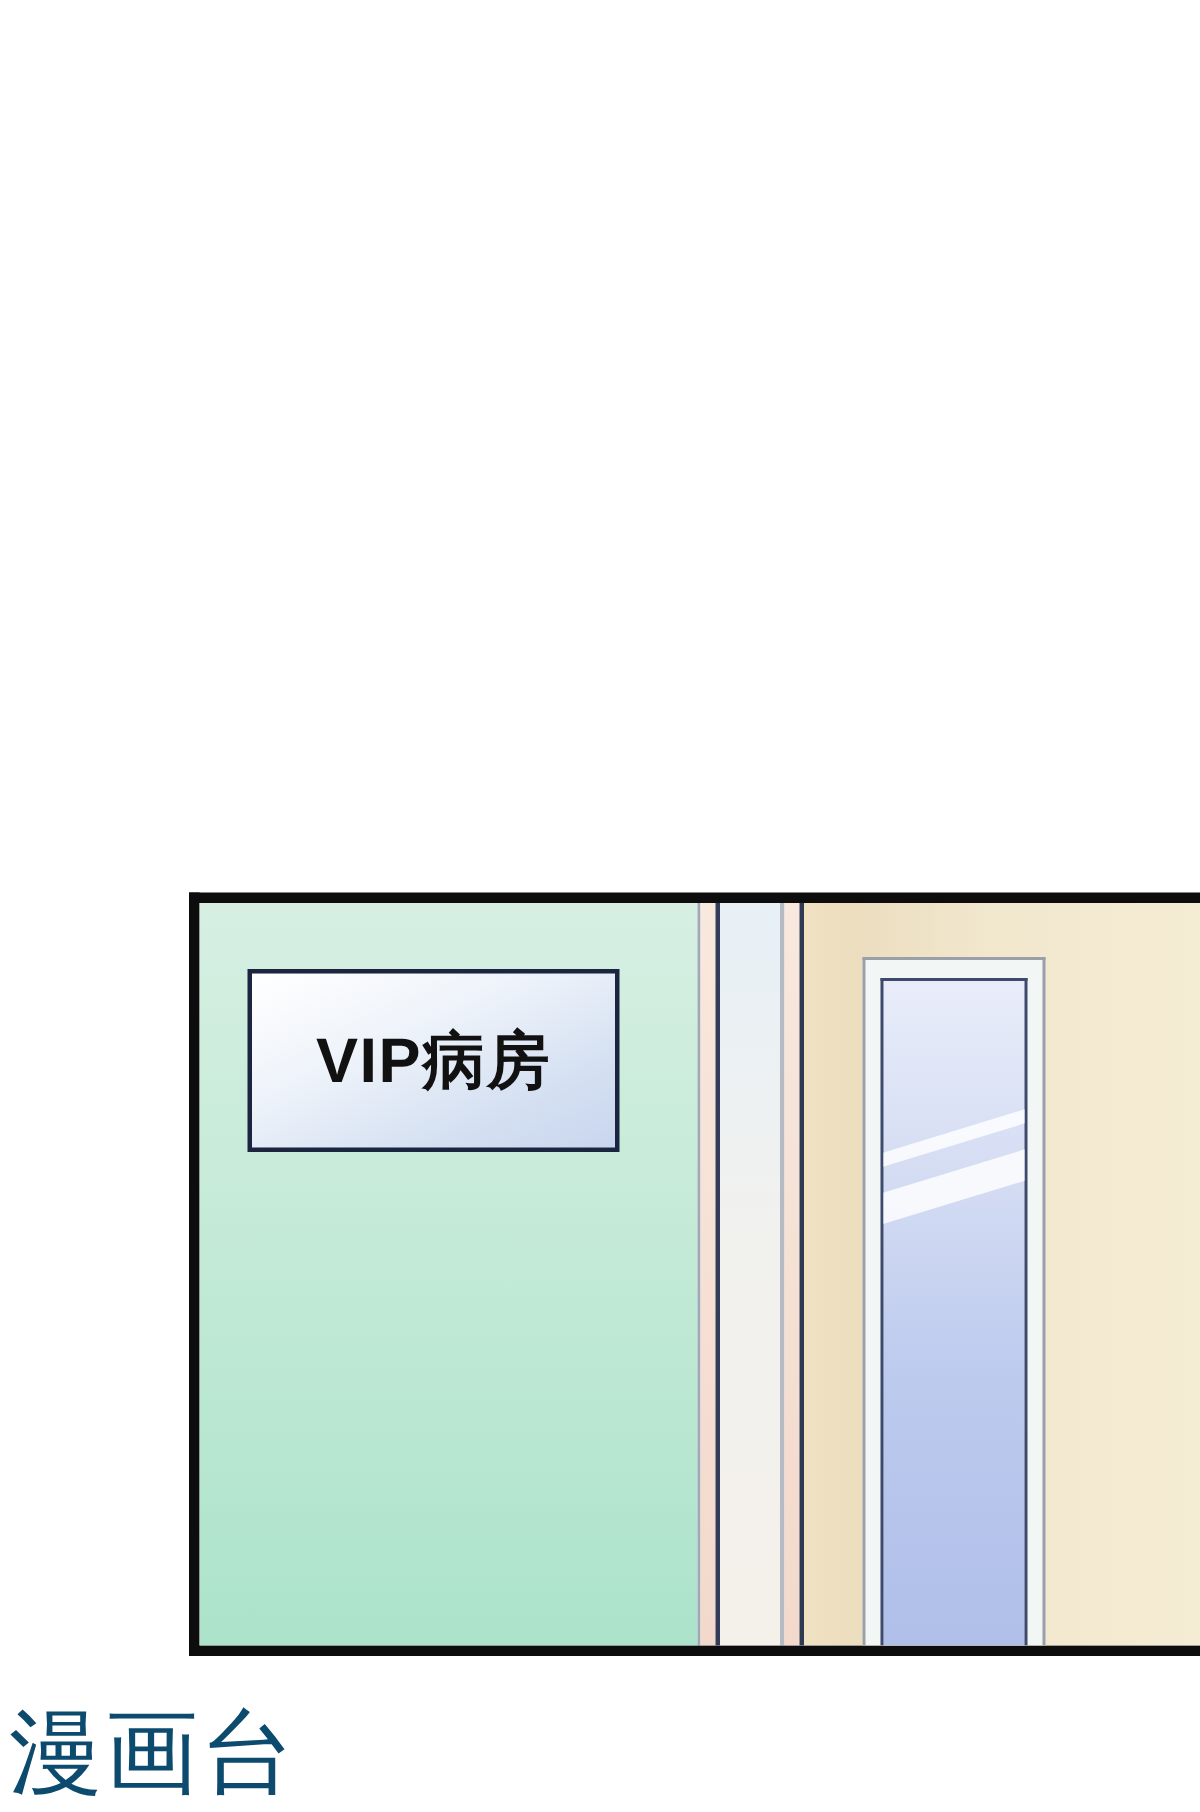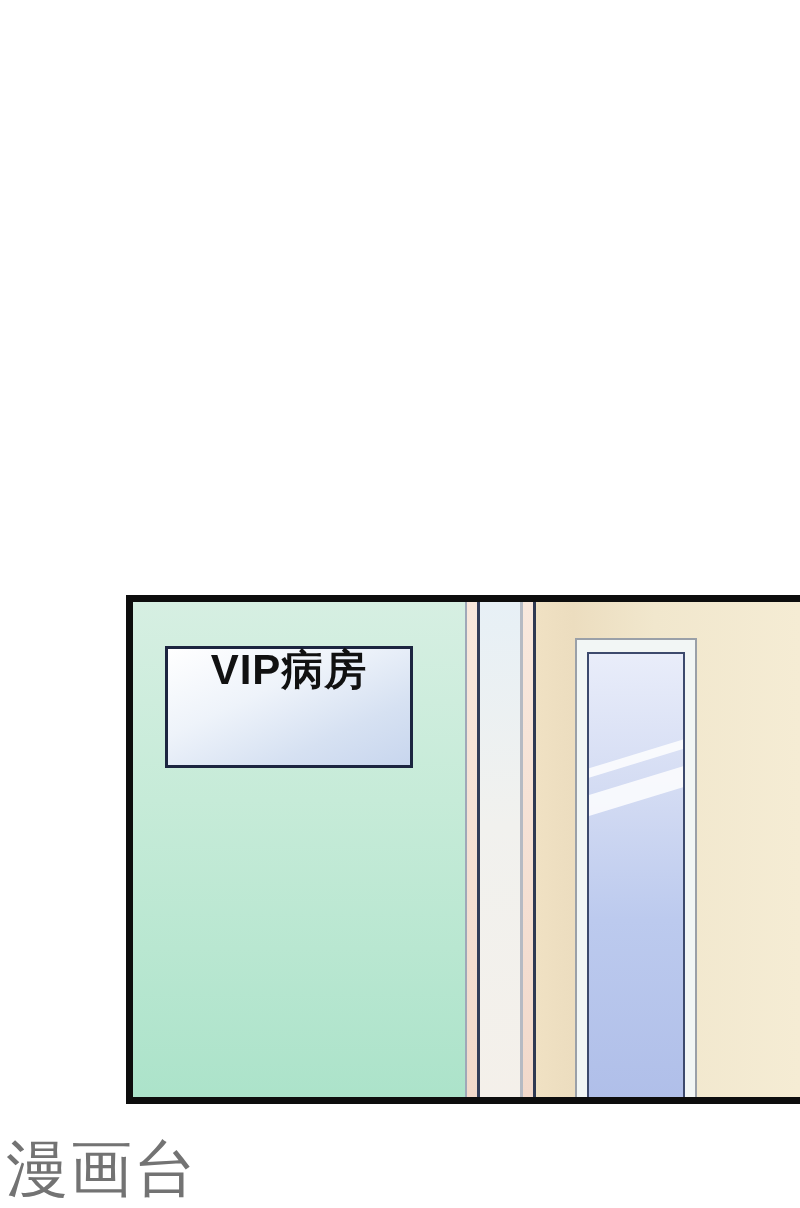--- a/index.html
+++ b/index.html
@@ -20,21 +20,21 @@
   .wall {
     position: absolute; left: 0; top: 0; width: 332px; height: 495px;
     background: linear-gradient(180deg, #d6efe2 0%, #c6ebd8 40%, #ace3ca 100%);
   }
 
   
   .sign {
     position: absolute; left: 32px; top: 44px; width: 248px; height: 122px;
     box-sizing: border-box; border: 3px solid #1c2540;
     background: linear-gradient(155deg, #ffffff 0%, #eef3fa 38%, #d6e1f2 72%, #c8d6ee 100%);
-    display: flex; align-items: flex-start; justify-content: center;
+    display: flex; align-items: center; justify-content: center;
   }
   .sign-label {
     font-size: 42px; font-weight: bold; color: #111111; letter-spacing: 1px;
     line-height: 1; white-space: nowrap;
   }
 
   
   .strip { position: absolute; top: 0; height: 495px; }
   .strip-line1  { left: 332px; width: 2px;  background: #9fa8b8; }
   .strip-pink1  { left: 334px; width: 10px; background: linear-gradient(180deg, #f9e8dd, #f2d9cb); }
@@ -63,21 +63,21 @@
     background: linear-gradient(180deg, #e9edfa 0%, #d4dcf3 30%, #bccaee 60%, #b0bfe9 100%);
     overflow: hidden;
   }
   .shine { position: absolute; left: -25%; width: 150%; background: rgba(255,255,255,0.82); }
   .shine-thin { top: 100px; height: 9px;  transform: rotate(-17deg); }
   .shine-wide { top: 127px; height: 20px; transform: rotate(-17deg); }
 
   
   .watermark {
     position: absolute; left: 6px; top: 1138px;
-    font-size: 62px; line-height: 1; color: #737373; letter-spacing: 2px;
+    font-size: 62px; line-height: 1; color: #0c4a6e; letter-spacing: 2px;
     white-space: nowrap;
   }
 </style>
 </head>
 <body>
 
 <div class="canvas">
 
   <div class="panel">
     <div class="panel-inner">

